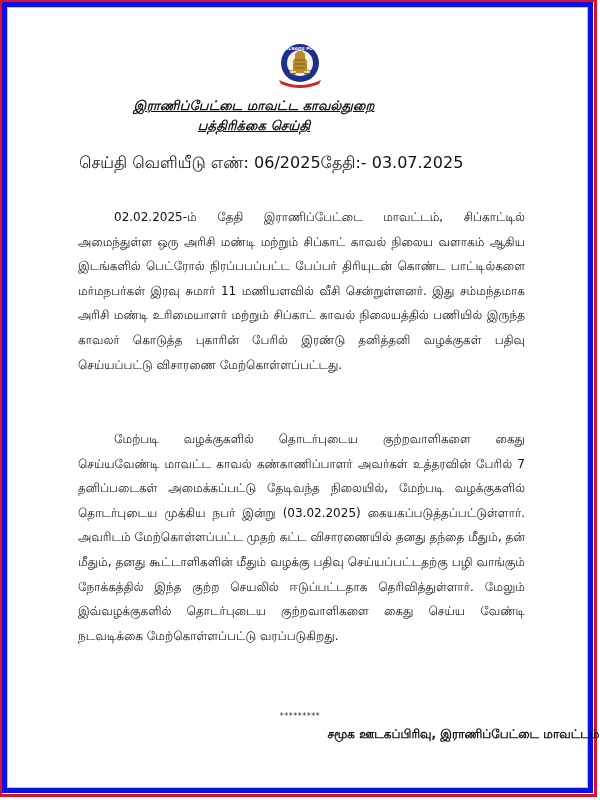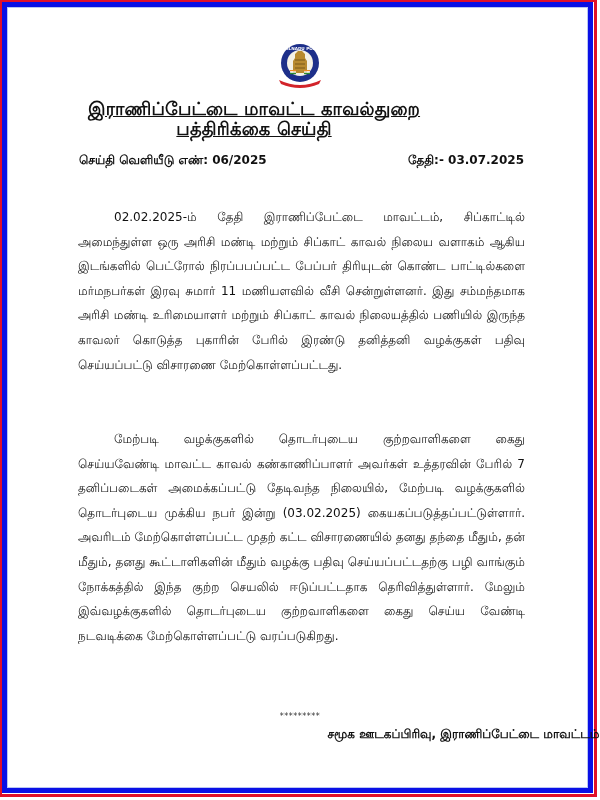--- a/index.html
+++ b/index.html
@@ -22,29 +22,30 @@
     .frame-inner {
       position: absolute; left: 7px; top: 7px; width: 581px; height: 781px;
       box-sizing: border-box; border: 1px solid #b9c6f2;
       background: #fff;
     }
     .logo {
       position: absolute; left: 273px; top: 40px; width: 54px; height: 50px;
     }
     .title {
       position: absolute; left: 0; width: 508px; text-align: center;
-      font-weight: bold; font-size: 18px; text-decoration: underline;
+      font-weight: bold; font-size: 13px; text-decoration: underline;
       letter-spacing: 0.2px;
+      font-style: italic;
     }
     .title.t1 { top: 98px; }
     .title.t2 { top: 118px; text-align: center; }
     .meta-row {
       position: absolute; top: 153px; left: 79px; width: 445px;
-      display: flex; justify-content: space-between;
-      font-weight: bold; font-size: 12px;
+      display: flex; 
+      font-weight: normal; font-size: 16px;
     }
     .para {
       position: absolute; left: 78px; width: 447px;
       font-size: 12px; line-height: 24.6px; text-align: justify;
       text-align-last: left;
     }
     .para .indent { display: inline-block; width: 36px; }
     .p1 { top: 205px; }
     .p2 { top: 427px; }
     .stars {

